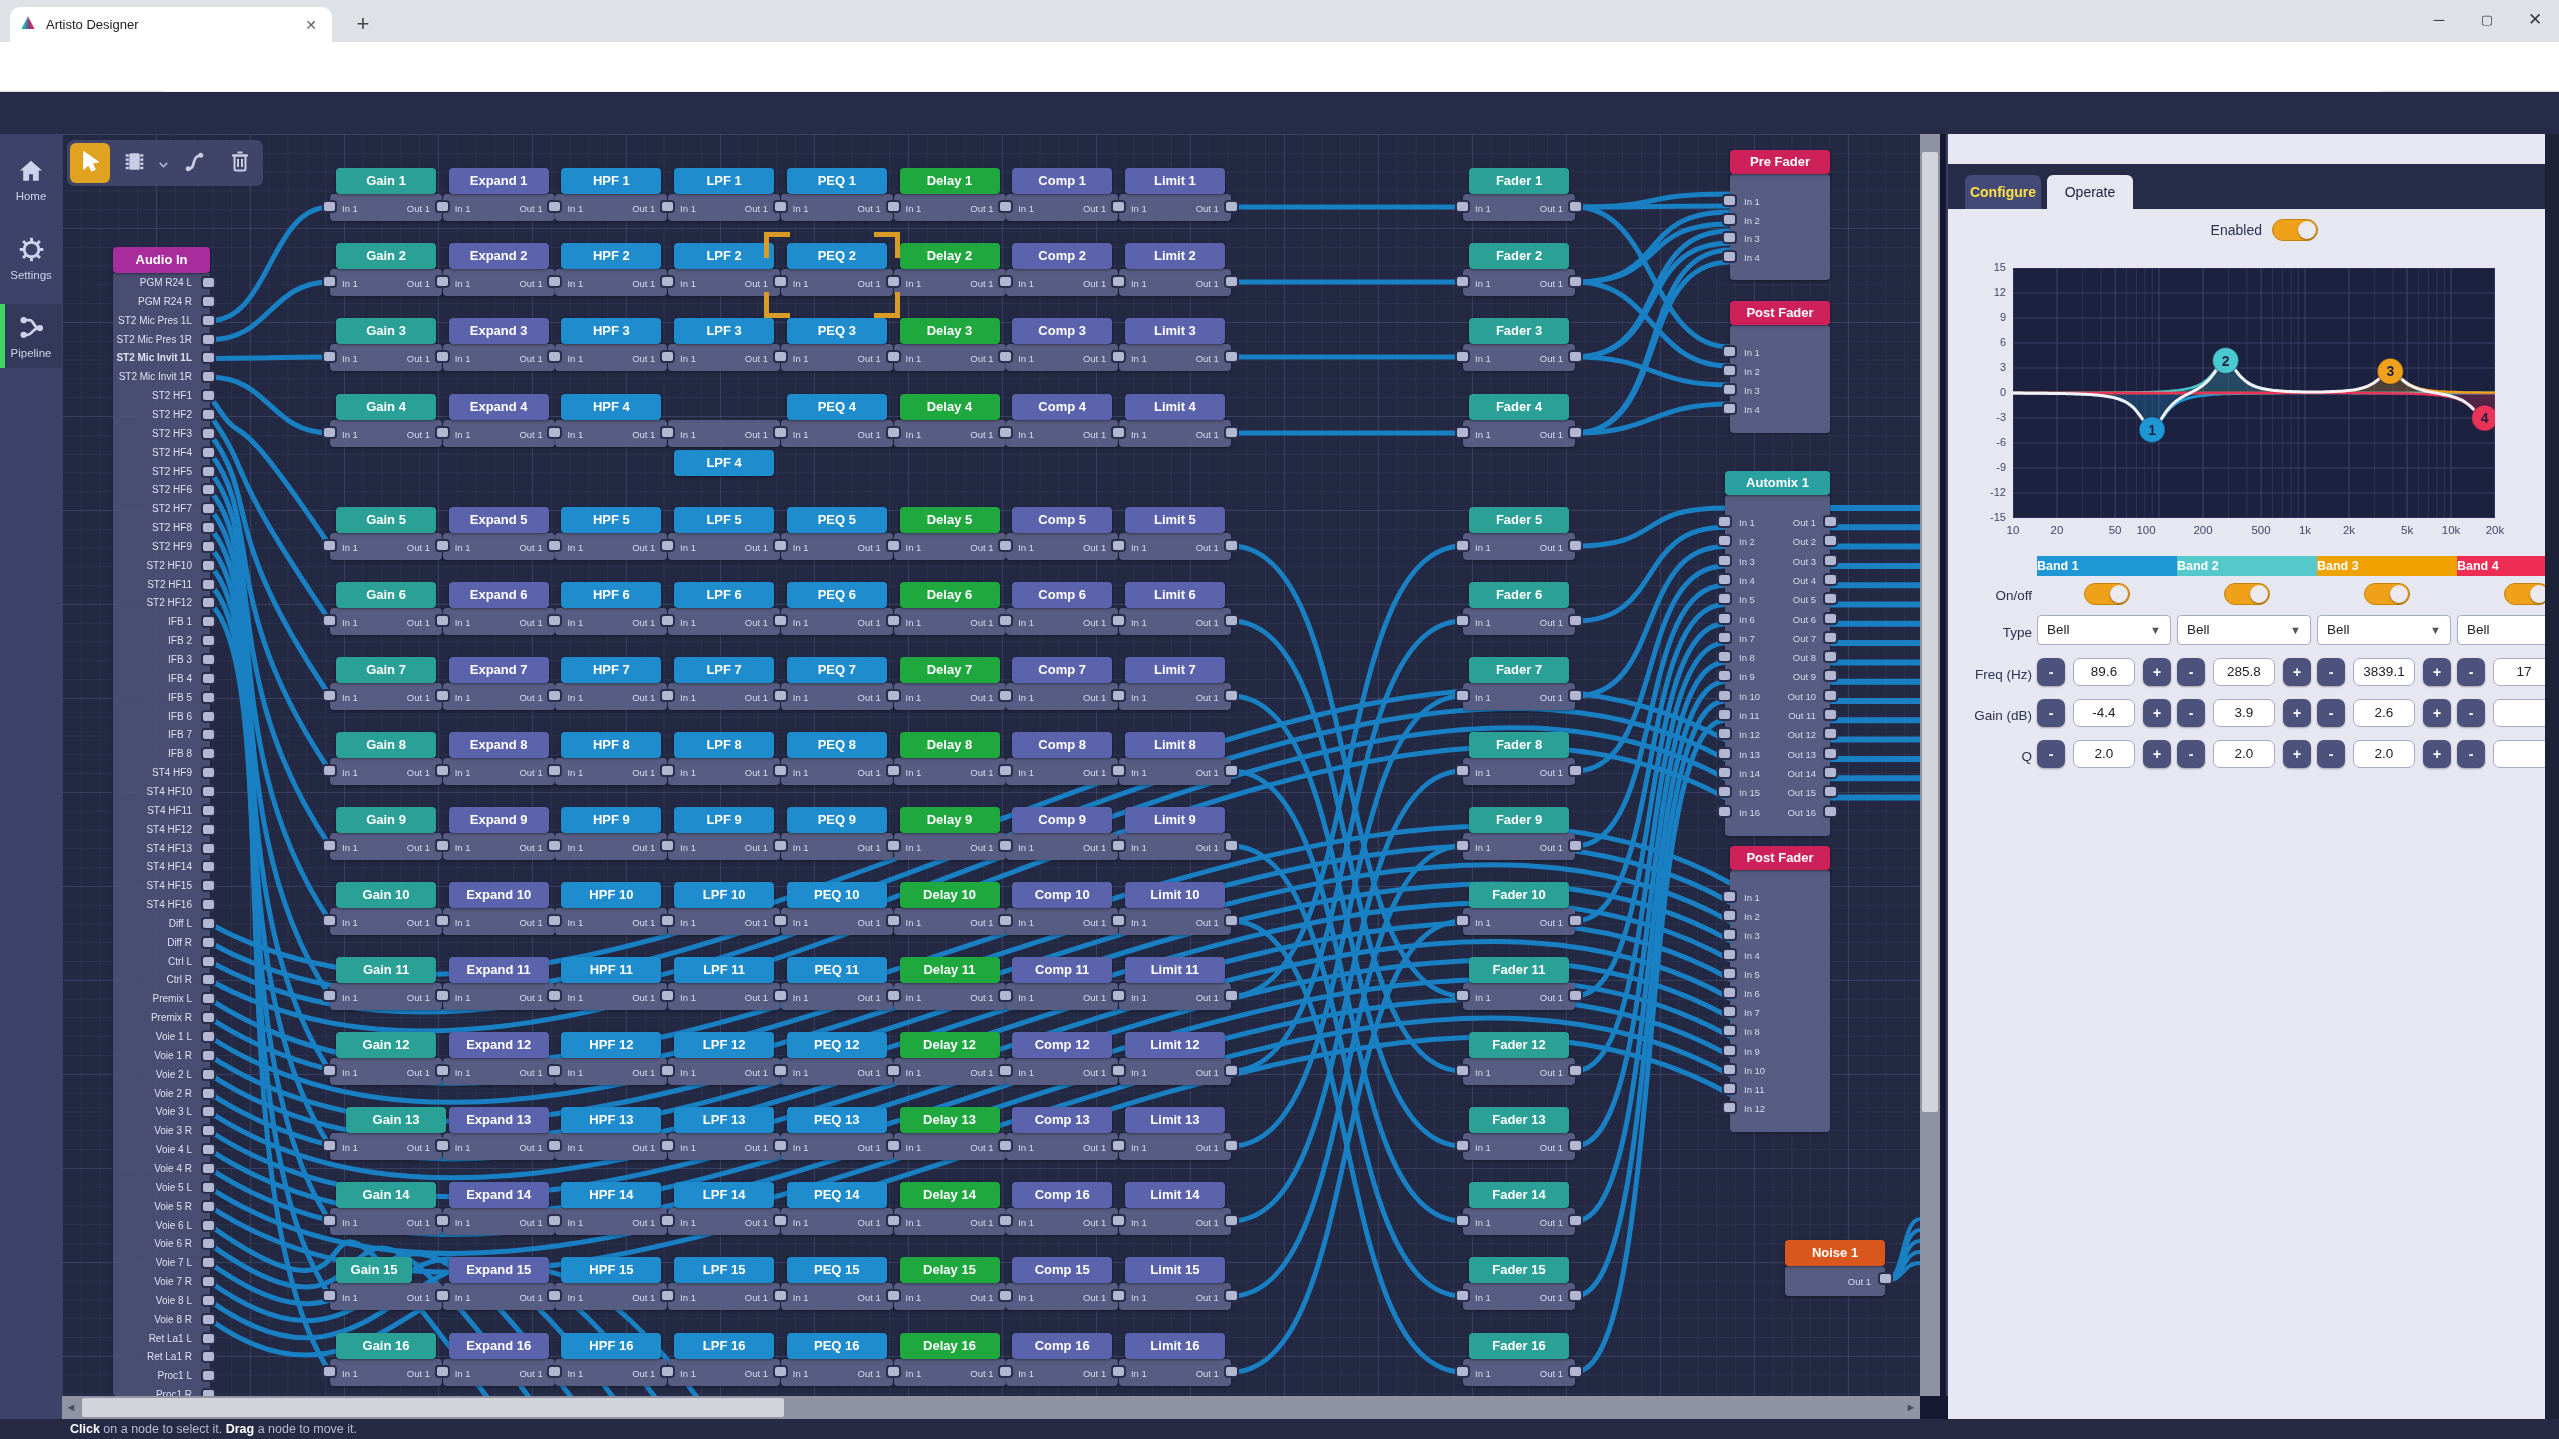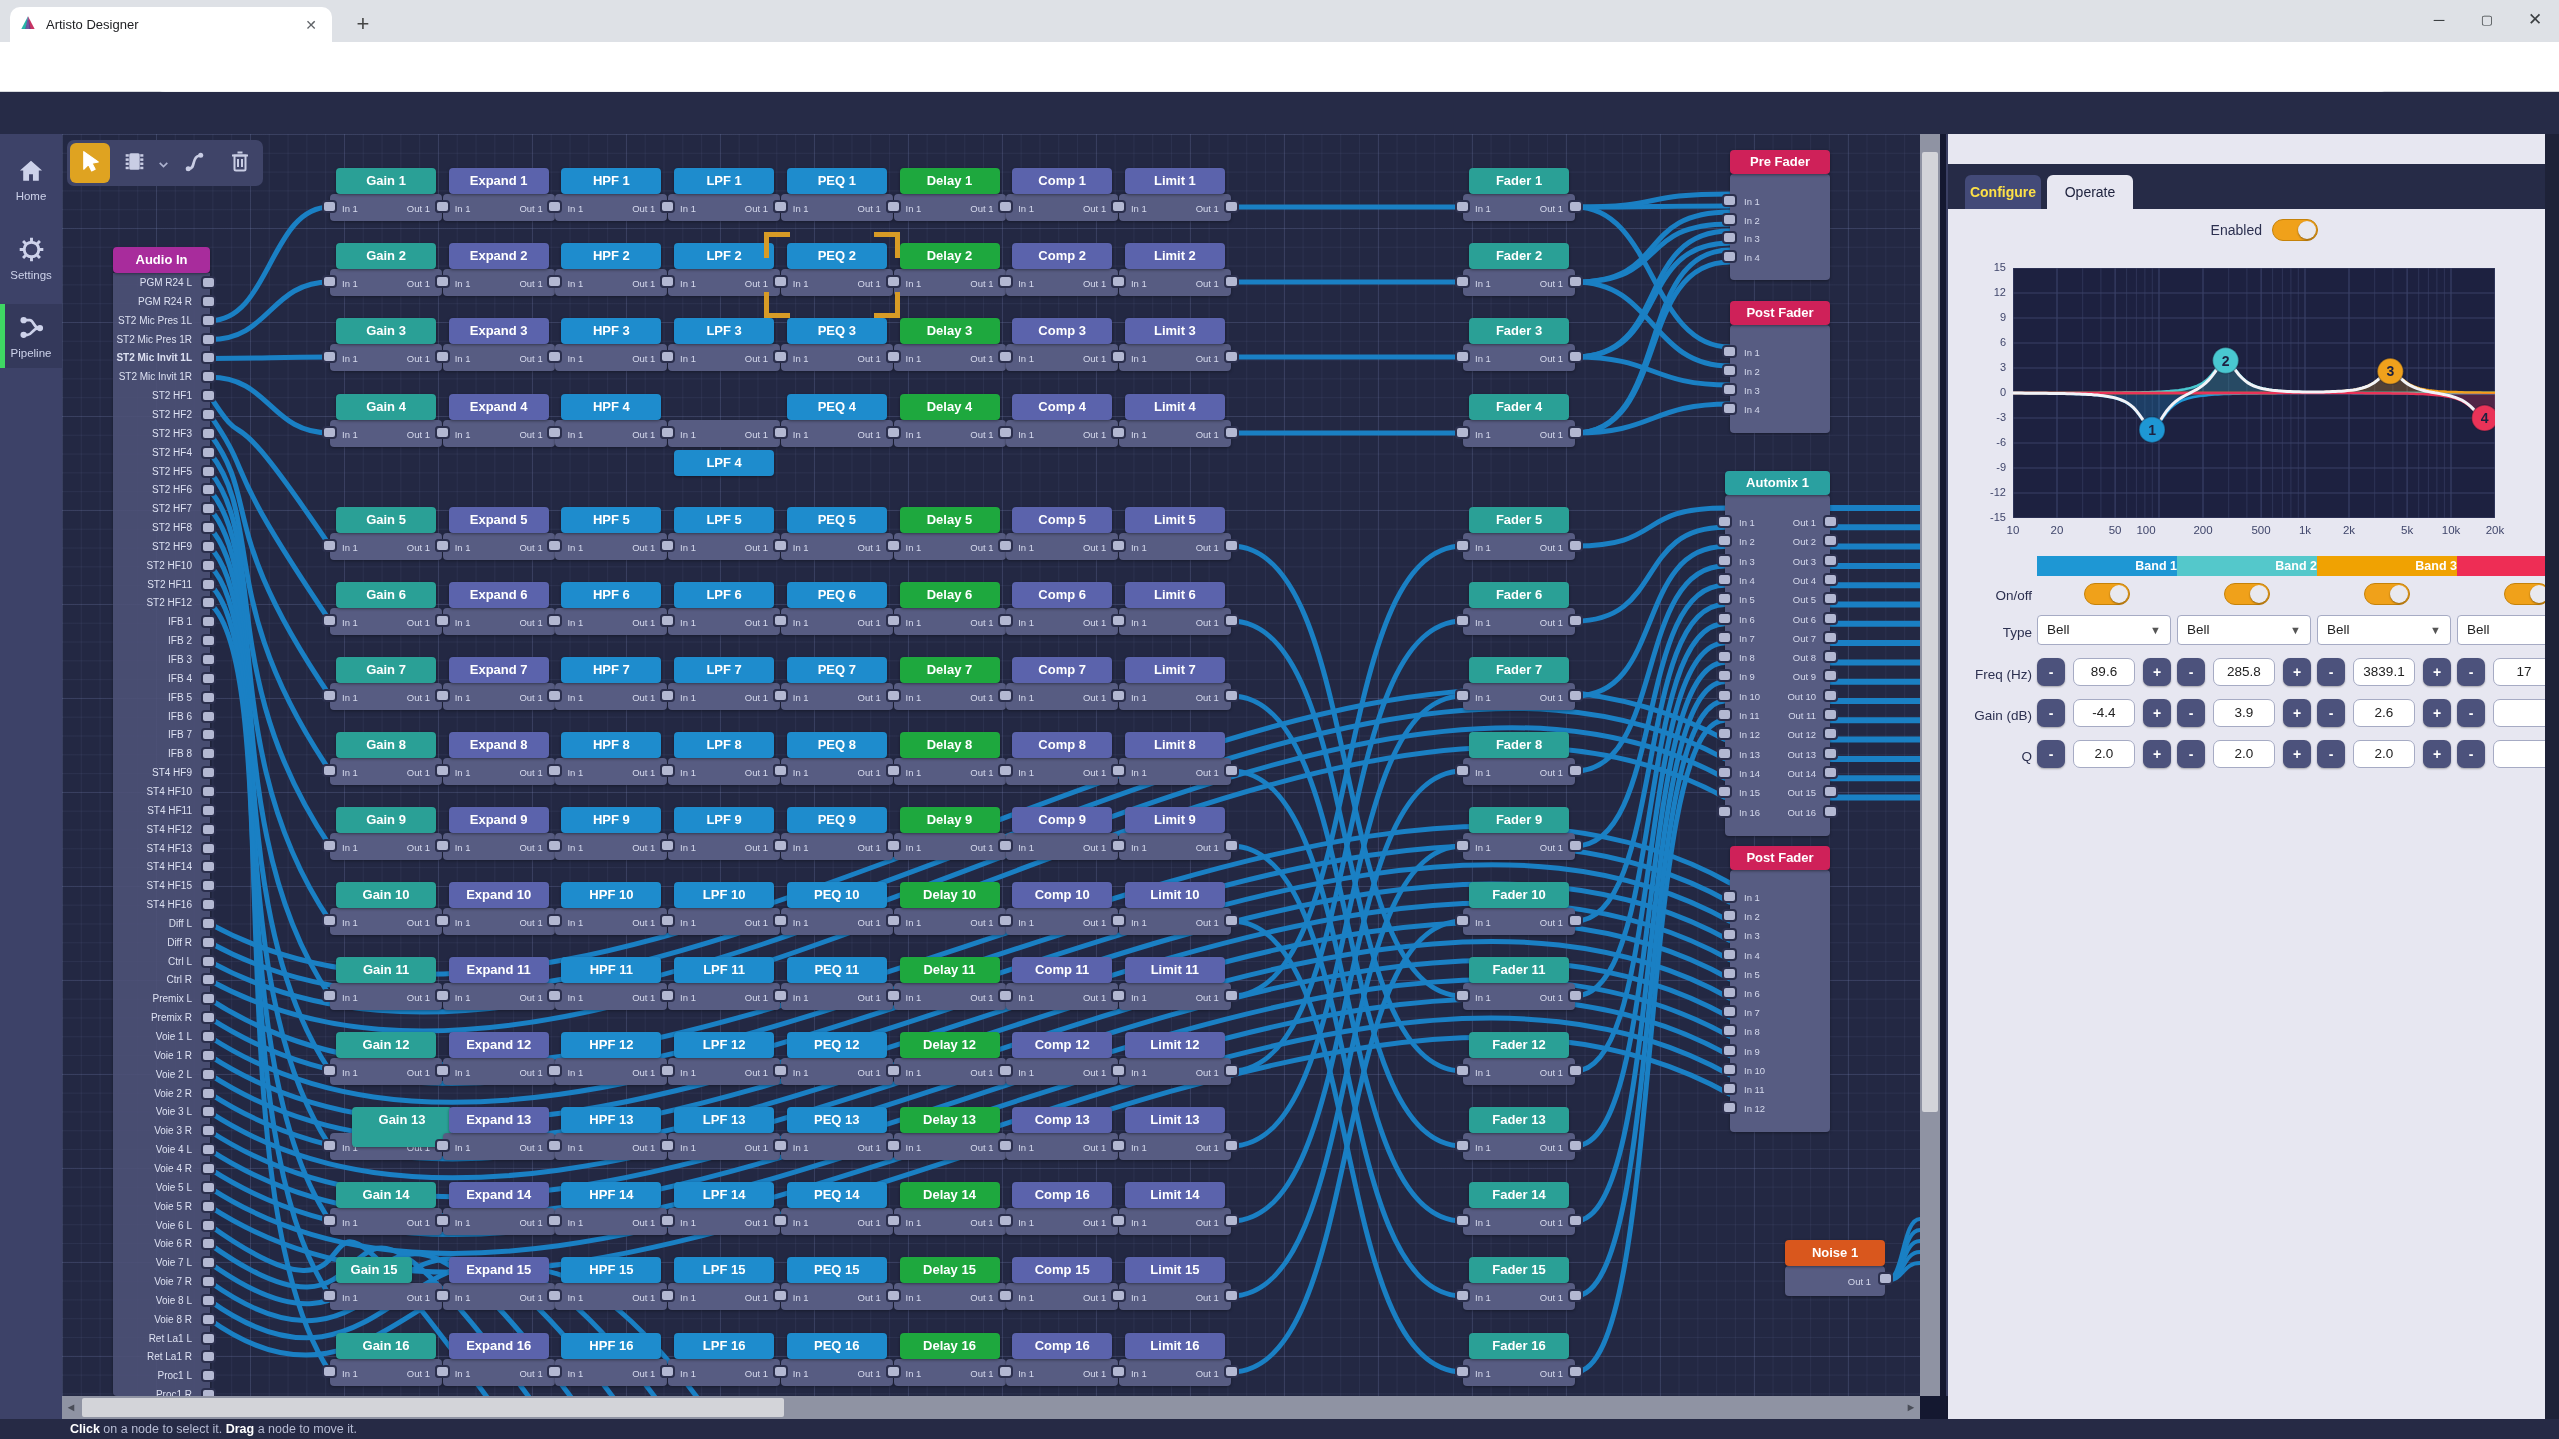--- a/index.html
+++ b/index.html
@@ -84,21 +84,21 @@
           display:flex; align-items:center; justify-content:center; }
   .ptab.inactive { background:#434a78; color:#fde047; font-weight:bold; }
   .ptab.active { background:#e7e7f1; color:#20243f; }
   #enabled-lab { position:absolute; right:283px; top:85px; font-size:14px; color:#2c3050; line-height:22px; }
   .toggle { position:absolute; width:46px; height:22px; background:#f0a11a; border:1px solid #c5820a; border-radius:11px; }
   .toggle .knob { position:absolute; right:1px; top:1px; width:18px; height:18px; border-radius:50%; background:#e9e9ef; box-shadow:0 1px 2px rgba(0,0,0,.4); }
   #chart { position:absolute; left:65px; top:134px; width:482px; height:250px; background:#1d2140; }
   .ytick { position:absolute; width:34px; text-align:right; font-size:11px; color:#40466b; }
   .xtick { position:absolute; top:390px; width:40px; text-align:center; font-size:11.5px; color:#40466b; }
   .bandseg { position:absolute; top:422px; width:140px; height:20px; color:#fff; font-weight:bold; font-size:12.5px;
-             text-align:right; line-height:20px; }
+             text-align:left; line-height:20px; }
   .rowlab { position:absolute; width:100px; text-align:right; font-size:13.5px; color:#2c3050; }
   .selbox { position:absolute; width:134px; height:30px; background:#fff; border:1px solid #a6abc4; border-radius:4px;
             font-size:13.5px; color:#222; line-height:28px; padding-left:9px; }
   .selbox .chev { position:absolute; right:9px; top:0; color:#555; font-size:11px; }
   .stepbtn { position:absolute; width:28px; height:28px; background:#4c527c; border-radius:7px; color:#fff;
              font-weight:bold; font-size:14px; text-align:center; line-height:28px; box-shadow:0 1px 2px rgba(0,0,0,.3); }
   .stepval { position:absolute; width:62px; height:28px; background:#fff; border:1px solid #a6abc4; border-radius:7px;
              font-size:13.5px; color:#222; text-align:center; line-height:26px; }
 
   
@@ -1187,21 +1187,21 @@
           <div class="port" style="left: 105px; top: 6px; position: absolute;"></div>
           <span class="plab" style="right: 12px;">Out 1</span>
         </div>
         <div class="nhead" style="left: 1407px; top: 898px; width: 100px; height: 26px; line-height: 26px; background: rgb(42, 160, 150); position: absolute;">Fader 12</div>
         <div class="nbody" style="left: 268px; top: 999px; width: 112px; height: 27px; position: absolute;">
           <div class="port" style="left: -8px; top: 6px; position: absolute;"></div>
           <span class="plab" style="left: 12px;">In 1</span>
           <div class="port" style="left: 105px; top: 6px; position: absolute;"></div>
           <span class="plab" style="right: 12px;">Out 1</span>
         </div>
-        <div class="nhead" style="left: 290px; top: 973px; width: 100px; height: 40px; line-height: 26px; background: rgb(42, 160, 150); position: absolute;">Gain 13</div>
+        <div class="nhead" style="left: 284px; top: 973px; width: 100px; height: 26px; line-height: 26px; background: rgb(42, 160, 150); position: absolute;">Gain 13</div>
         <div class="nbody" style="left: 380.7px; top: 999px; width: 112px; height: 27px; position: absolute;">
           <div class="port" style="left: -8px; top: 6px; position: absolute;"></div>
           <span class="plab" style="left: 12px;">In 1</span>
           <div class="port" style="left: 105px; top: 6px; position: absolute;"></div>
           <span class="plab" style="right: 12px;">Out 1</span>
         </div>
         <div class="nhead" style="left: 386.7px; top: 973px; width: 100px; height: 26px; line-height: 26px; background: rgb(91, 99, 172); position: absolute;">Expand 13</div>
         <div class="nbody" style="left: 493.4px; top: 999px; width: 112px; height: 27px; position: absolute;">
           <div class="port" style="left: -8px; top: 6px; position: absolute;"></div>
           <span class="plab" style="left: 12px;">In 1</span>

